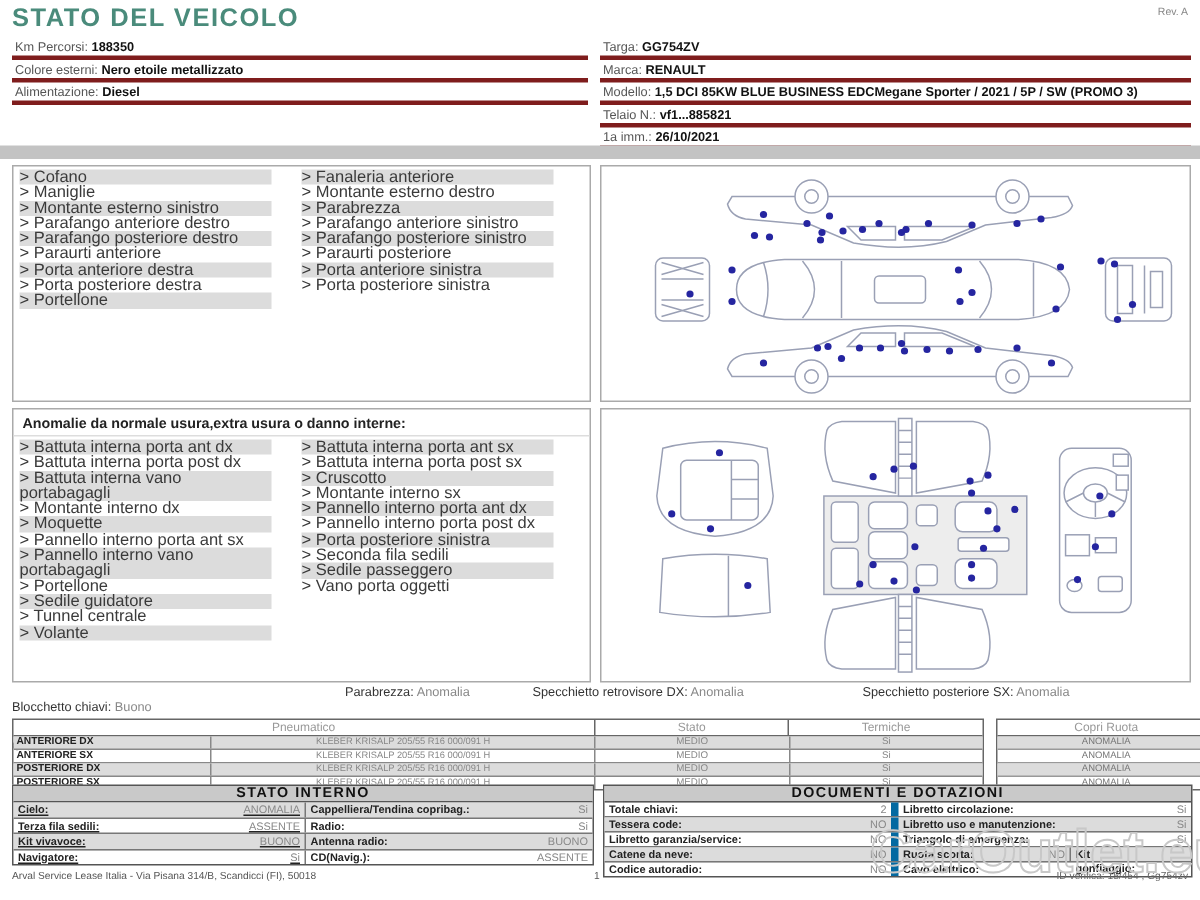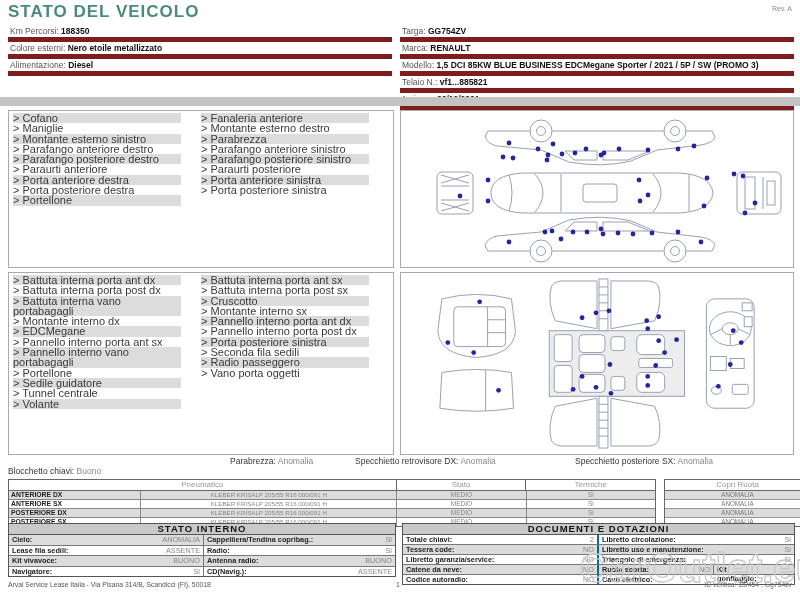--- a/index.html
+++ b/index.html
@@ -4,21 +4,21 @@
 <style>
   html,body{margin:0;padding:0;}
   body{width:800px;height:600px;position:relative;background:#fff;
        font-family:"Liberation Sans",sans-serif;color:#222;overflow:hidden;}
   .abs{position:absolute;}
 
   
   .page-title{left:8px;top:2px;font-size:17px;font-weight:bold;letter-spacing:1px;color:#4a8b7b;}
   .rev{right:8px;top:5px;font-size:7px;color:#888;}
   .info-block{font-size:8.5px;}
-  .info-row{border-bottom:5px solid #7f1d1d;padding:1px 2px 0 2px;min-height:11px;line-height:10.5px;}
+  .info-row{border-bottom:3px solid #7f1d1d;padding:1px 2px 0 2px;min-height:11px;line-height:10.5px;}
   .info-row .lbl{color:#555;}
   .info-row .val{color:#111;font-weight:bold;}
   #info-left{left:8px;top:25px;width:384px;}
   #info-right{left:400px;top:25px;width:394px;}
 
   .gray-band{left:0;top:97px;width:800px;height:9px;background:#c3c3c3;}
 
   
   .panel{border:1px solid #aaa;background:#fff;box-sizing:border-box;}
   #box-ext-list{left:8px;top:110px;width:386px;height:158px;}
@@ -61,23 +61,23 @@
   #stato-interno{left:8px;top:523px;width:388px;}
   #documenti{left:402px;top:523px;width:393px;}
   .btable .hdr{background:#c9c9c9;text-align:center;font-weight:bold;font-size:9.5px;height:10px;line-height:10px;letter-spacing:1px;color:#111;border-bottom:1px solid #555;}
   .prow{display:flex;border-bottom:1px solid #777;}
   .prow:last-child{border-bottom:none;}
   #stato-interno .prow{height:9.5px;line-height:9.5px;font-size:7.3px;}
   #documenti .prow{height:9px;line-height:9px;font-size:7.3px;}
   .pcell{display:flex;justify-content:space-between;padding:0 3px;box-sizing:border-box;}
   .pcell .lbl{color:#222;font-weight:bold;}
   .pcell .val{color:#888;}
-  #stato-interno .cl{width:195px;border-right:1px solid #777;}
+  #stato-interno .cl{width:195px;border-right:1px solid #777;text-decoration:underline;}
   #stato-interno .cr{width:191px;}
-  #documenti .cl{width:196px;border-right:2px solid #0369a1;}
+  #documenti .cl{width:196px;border-right:5px solid #0369a1;}
   #documenti .cr{width:195px;}
   #documenti .cr.split{display:flex;padding:0;}
   #documenti .cr.split .sub1{width:115px;border-right:1px solid #777;gap:10px;}
   #documenti .cr.split .sub2{width:80px;gap:47px;}
   .bg-gray{background:#dcdcdc;}
 
   
   .footer{font-size:6.8px;color:#555;top:581px;}
   #footer-company{left:8px;}
   #footer-page{left:396px;}
@@ -208,47 +208,48 @@
       <circle cx="217" cy="122" r="2.4" fill="#2525a0"></circle>
       <circle cx="232" cy="123" r="2.4" fill="#2525a0"></circle>
       <circle cx="251" cy="122" r="2.4" fill="#2525a0"></circle>
       <circle cx="108" cy="131" r="2.4" fill="#2525a0"></circle>
       <circle cx="277" cy="121" r="2.4" fill="#2525a0"></circle>
       <circle cx="300" cy="131" r="2.4" fill="#2525a0"></circle>
     </svg>
 </div>
 
 <div class="abs panel" id="box-int-list">
+  <div class="panel-title">Anomalie da normale usura,extra usura o danno interne:</div>
   <div class="anomaly-cols">
     <div class="col">
         <ul>
           <li class="row-odd">Battuta interna porta ant dx</li>
           <li class="row-even">Battuta interna porta post dx</li>
           <li class="row-odd">Battuta interna vano portabagagli</li>
           <li class="row-even">Montante interno dx</li>
-          <li class="row-odd">EDCMegane</li>
+          <li class="row-odd">Moquette</li>
           <li class="row-even">Pannello interno porta ant sx</li>
           <li class="row-odd">Pannello interno vano portabagagli</li>
           <li class="row-even">Portellone</li>
           <li class="row-odd">Sedile guidatore</li>
           <li class="row-even">Tunnel centrale</li>
           <li class="row-odd">Volante</li>
         </ul>
       </div>
     <div class="col">
         <ul>
           <li class="row-odd">Battuta interna porta ant sx</li>
           <li class="row-even">Battuta interna porta post sx</li>
           <li class="row-odd">Cruscotto</li>
           <li class="row-even">Montante interno sx</li>
           <li class="row-odd">Pannello interno porta ant dx</li>
           <li class="row-even">Pannello interno porta post dx</li>
           <li class="row-odd">Porta posteriore sinistra</li>
           <li class="row-even">Seconda fila sedili</li>
-          <li class="row-odd">Radio passeggero</li>
+          <li class="row-odd">Sedile passeggero</li>
           <li class="row-even">Vano porta oggetti</li>
         </ul>
       </div>
   </div>
 </div>
 
 <div class="abs panel" id="box-int-diag">
   <svg id="int-svg" class="diag-svg" viewBox="0 0 392 182" xmlns="http://www.w3.org/2000/svg">
     <g fill="#fff" stroke="#9aa0b5" stroke-width="1">
       <path d="M40,26 Q75,17 110,26 L114,58 Q113,82 75,85 Q37,82 36,58 Z"></path>
@@ -378,21 +379,21 @@
         <span class="lbl">Cielo:</span>
         <span class="val">ANOMALIA</span>
       </div>
     <div class="pcell cr">
         <span class="lbl">Cappelliera/Tendina copribag.:</span>
         <span class="val">Si</span>
       </div>
   </div>
   <div class="prow">
     <div class="pcell cl">
-        <span class="lbl">Lease fila sedili:</span>
+        <span class="lbl">Terza fila sedili:</span>
         <span class="val">ASSENTE</span>
       </div>
     <div class="pcell cr">
         <span class="lbl">Radio:</span>
         <span class="val">Si</span>
       </div>
   </div>
   <div class="prow bg-gray">
     <div class="pcell cl">
         <span class="lbl">Kit vivavoce:</span>

